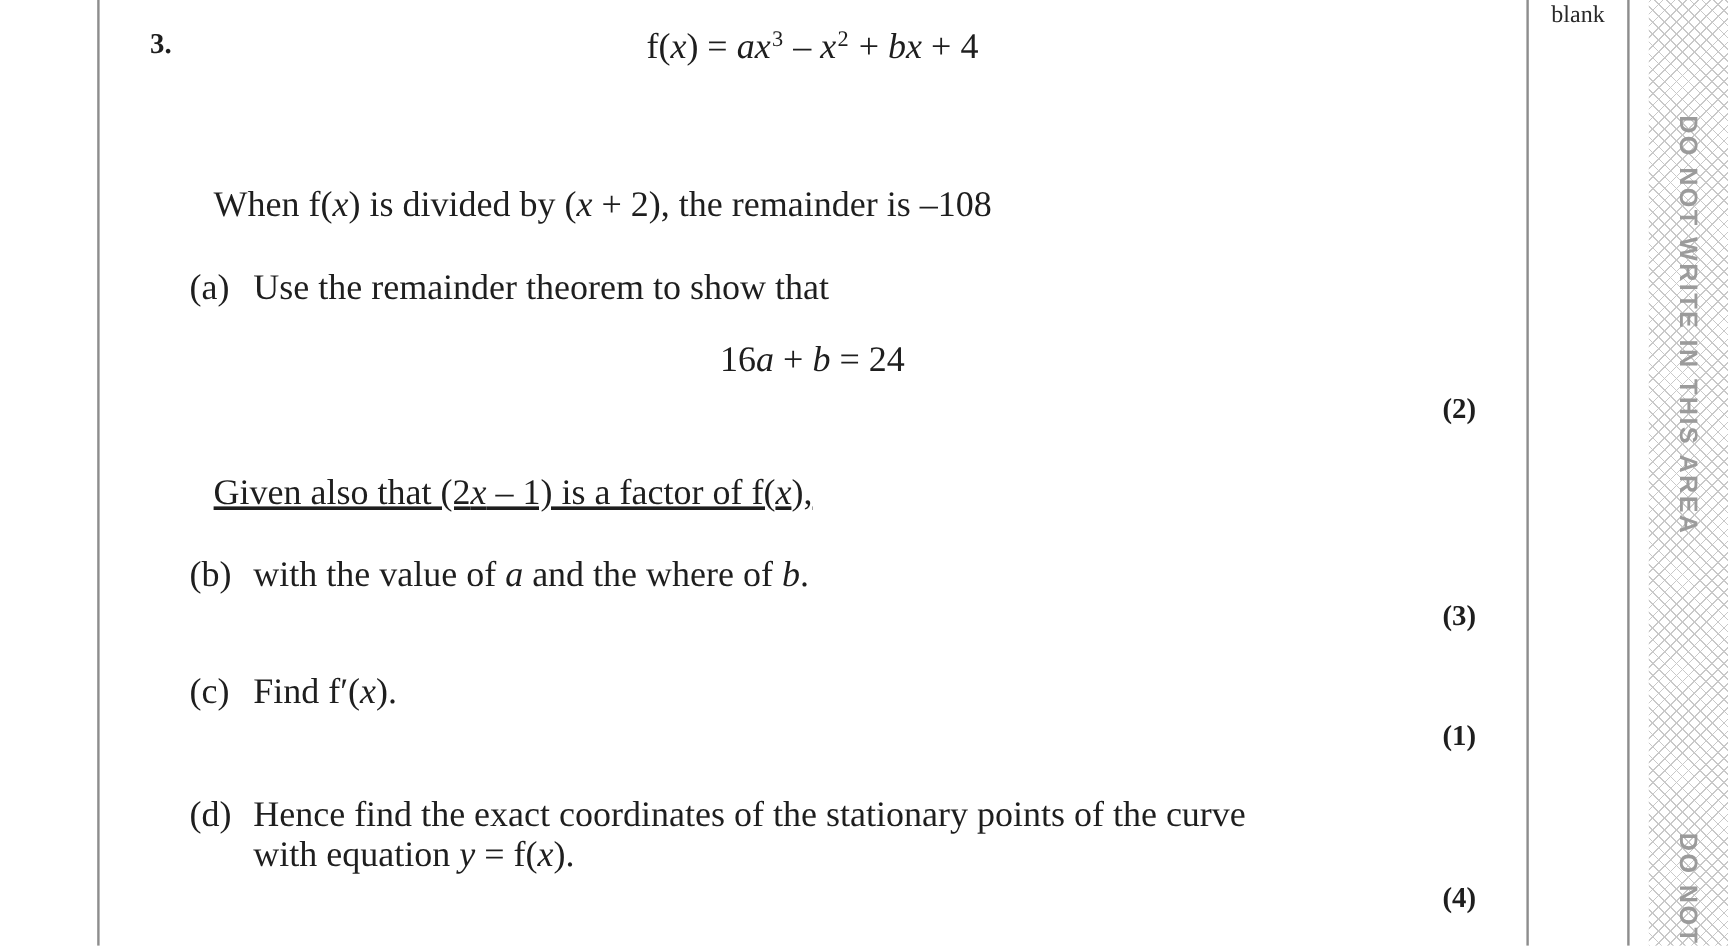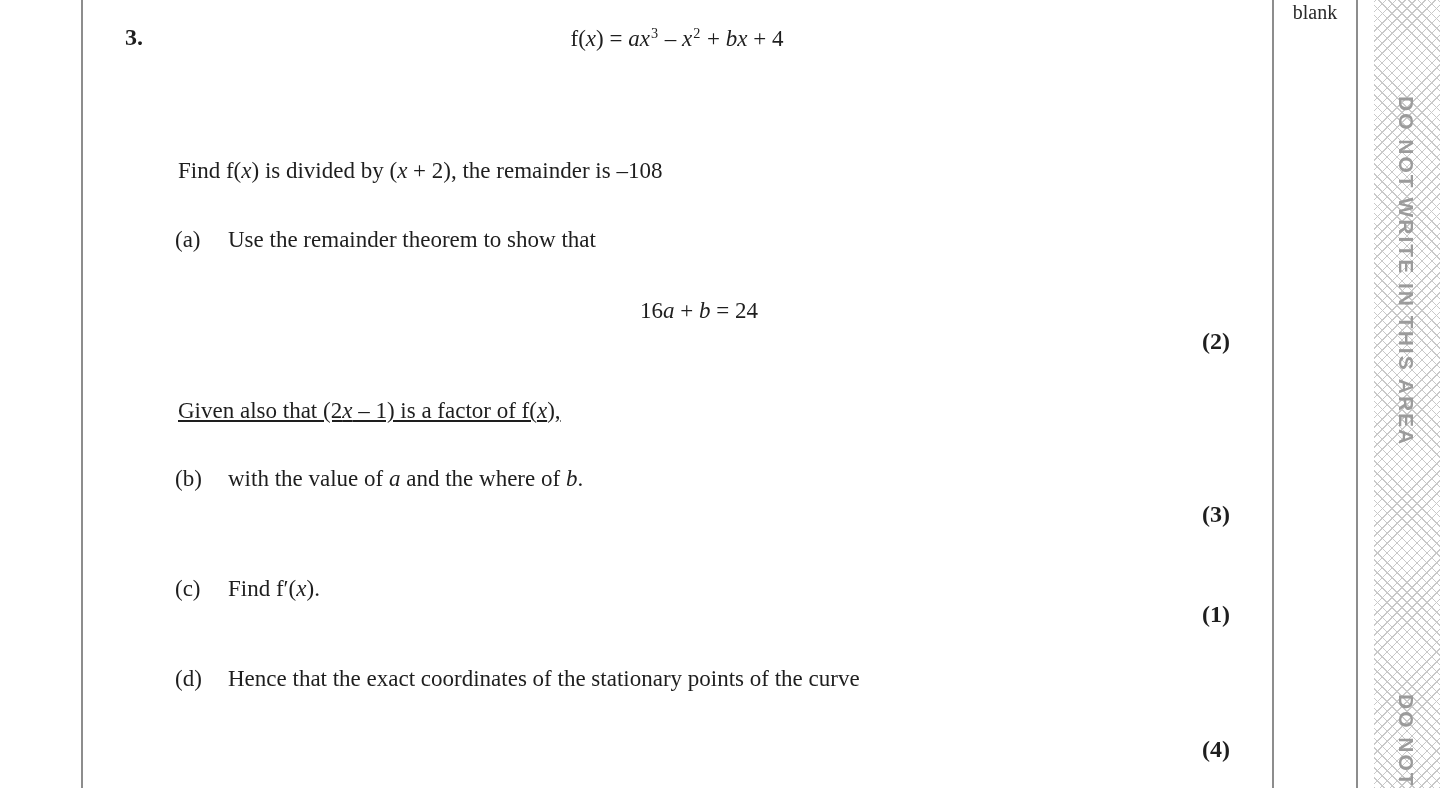--- a/index.html
+++ b/index.html
@@ -31,25 +31,25 @@
   .vtext{
     position:absolute;left:20px;
     writing-mode:vertical-rl;text-orientation:mixed;
     font-family:"Liberation Sans","DejaVu Sans",sans-serif;
     font-weight:bold;font-size:21px;letter-spacing:2px;color:#9b9b9b;white-space:nowrap;
   }
   .vtext-top{top:96px;}
   .vtext-bottom{top:694px;}
 
   
-  .line{position:absolute;font-size:23px;line-height:28px;white-space:nowrap;}
+  .line{position:absolute;font-size:30px;line-height:28px;white-space:nowrap;}
   .centered{left:82px;width:1190px;text-align:center;}
   .q-num{left:125px;top:23px;font-weight:bold;font-size:24px;}
   .para{left:178px;}
-  .item{left:175px;font-family:Liberation Serif, serif;}
+  .item{left:158px;font-family:Liberation Serif, serif;}
   .ilabel{display:inline-block;width:53px;}
   .itext{display:inline;}
   .marks{position:absolute;right:210px;font-weight:bold;font-size:24px;line-height:28px;}
   .dlines div{line-height:34px;}
   .it{font-style:italic;}
   .sup{font-size:0.62em;position:relative;top:-0.55em;margin:0 1px 0 1px;}
 </style>
 </head>
 <body>
 
@@ -66,46 +66,47 @@
   <div class="hatch">
     <div class="vtext vtext-top">DO NOT WRITE IN THIS AREA</div>
     <div class="vtext vtext-bottom">DO NOT WRITE IN THIS AREA</div>
   </div>
 
   <div class="line q-num">3.</div>
 
   <div class="line centered" style="top:25px;"><span>f(</span><span class="it">x</span><span>) = </span><span class="it">ax</span><span class="sup">3</span><span> – </span><span class="it">x</span><span class="sup">2</span><span> + </span><span class="it">bx</span><span> + 4</span></div>
 
 
-  <div class="line para" style="top:157px;"><span>Find f(</span><span class="it">x</span><span>) is divided by (</span><span class="it">x</span><span> + 2), the remainder is –108</span></div>
+  <div class="line para" style="top:157px;"><span>When f(</span><span class="it">x</span><span>) is divided by (</span><span class="it">x</span><span> + 2), the remainder is –108</span></div>
 
   <div class="line item" style="top:226px;">
     <span class="ilabel">(a)</span><span class="itext"><span>Use the remainder theorem to show that</span></span>
   </div>
 
-  <div class="line centered" style="top:297px;padding-left:22px;"><span>16</span><span class="it">a</span><span> + </span><span class="it">b</span><span> = 24</span></div>
+  <div class="line centered" style="top:286px;"><span>16</span><span class="it">a</span><span> + </span><span class="it">b</span><span> = 24</span></div>
 
   <div class="marks" style="top:327px;">(2)</div>
 
   <div class="line para" style="top:397px;text-decoration:underline;"><span>Given also that (2</span><span class="it">x</span><span> – 1) is a factor of f(</span><span class="it">x</span><span>),</span></div>
 
   <div class="line item" style="top:465px;">
     <span class="ilabel">(b)</span><span class="itext"><span>with the value of </span><span class="it">a</span><span> and the where of </span><span class="it">b</span><span>.</span></span>
   </div>
 
   <div class="marks" style="top:500px;">(3)</div>
 
-  <div class="line item" style="top:563px;margin-top:12px;">
+  <div class="line item" style="top:563px;">
     <span class="ilabel">(c)</span><span class="itext"><span>Find f′(</span><span class="it">x</span><span>).</span></span>
   </div>
 
   <div class="marks" style="top:600px;">(1)</div>
 
   <div class="line item" style="top:662px;">
     <span class="ilabel" style="position:absolute;left:0;top:0;line-height:34px;">(d)</span>
     <div class="dlines" style="margin-left:53px;">
-      <div><span>Hence that the exact coordinates of the stationary points of the curve</span></div>
+      <div><span>Hence find the exact coordinates of the stationary points of the curve</span></div>
+      <div><span>with equation </span><span class="it">y</span><span> = f(</span><span class="it">x</span><span>).</span></div>
     </div>
   </div>
 
   <div class="marks" style="top:735px;">(4)</div>
 
 </div>
 
 </body></html>

